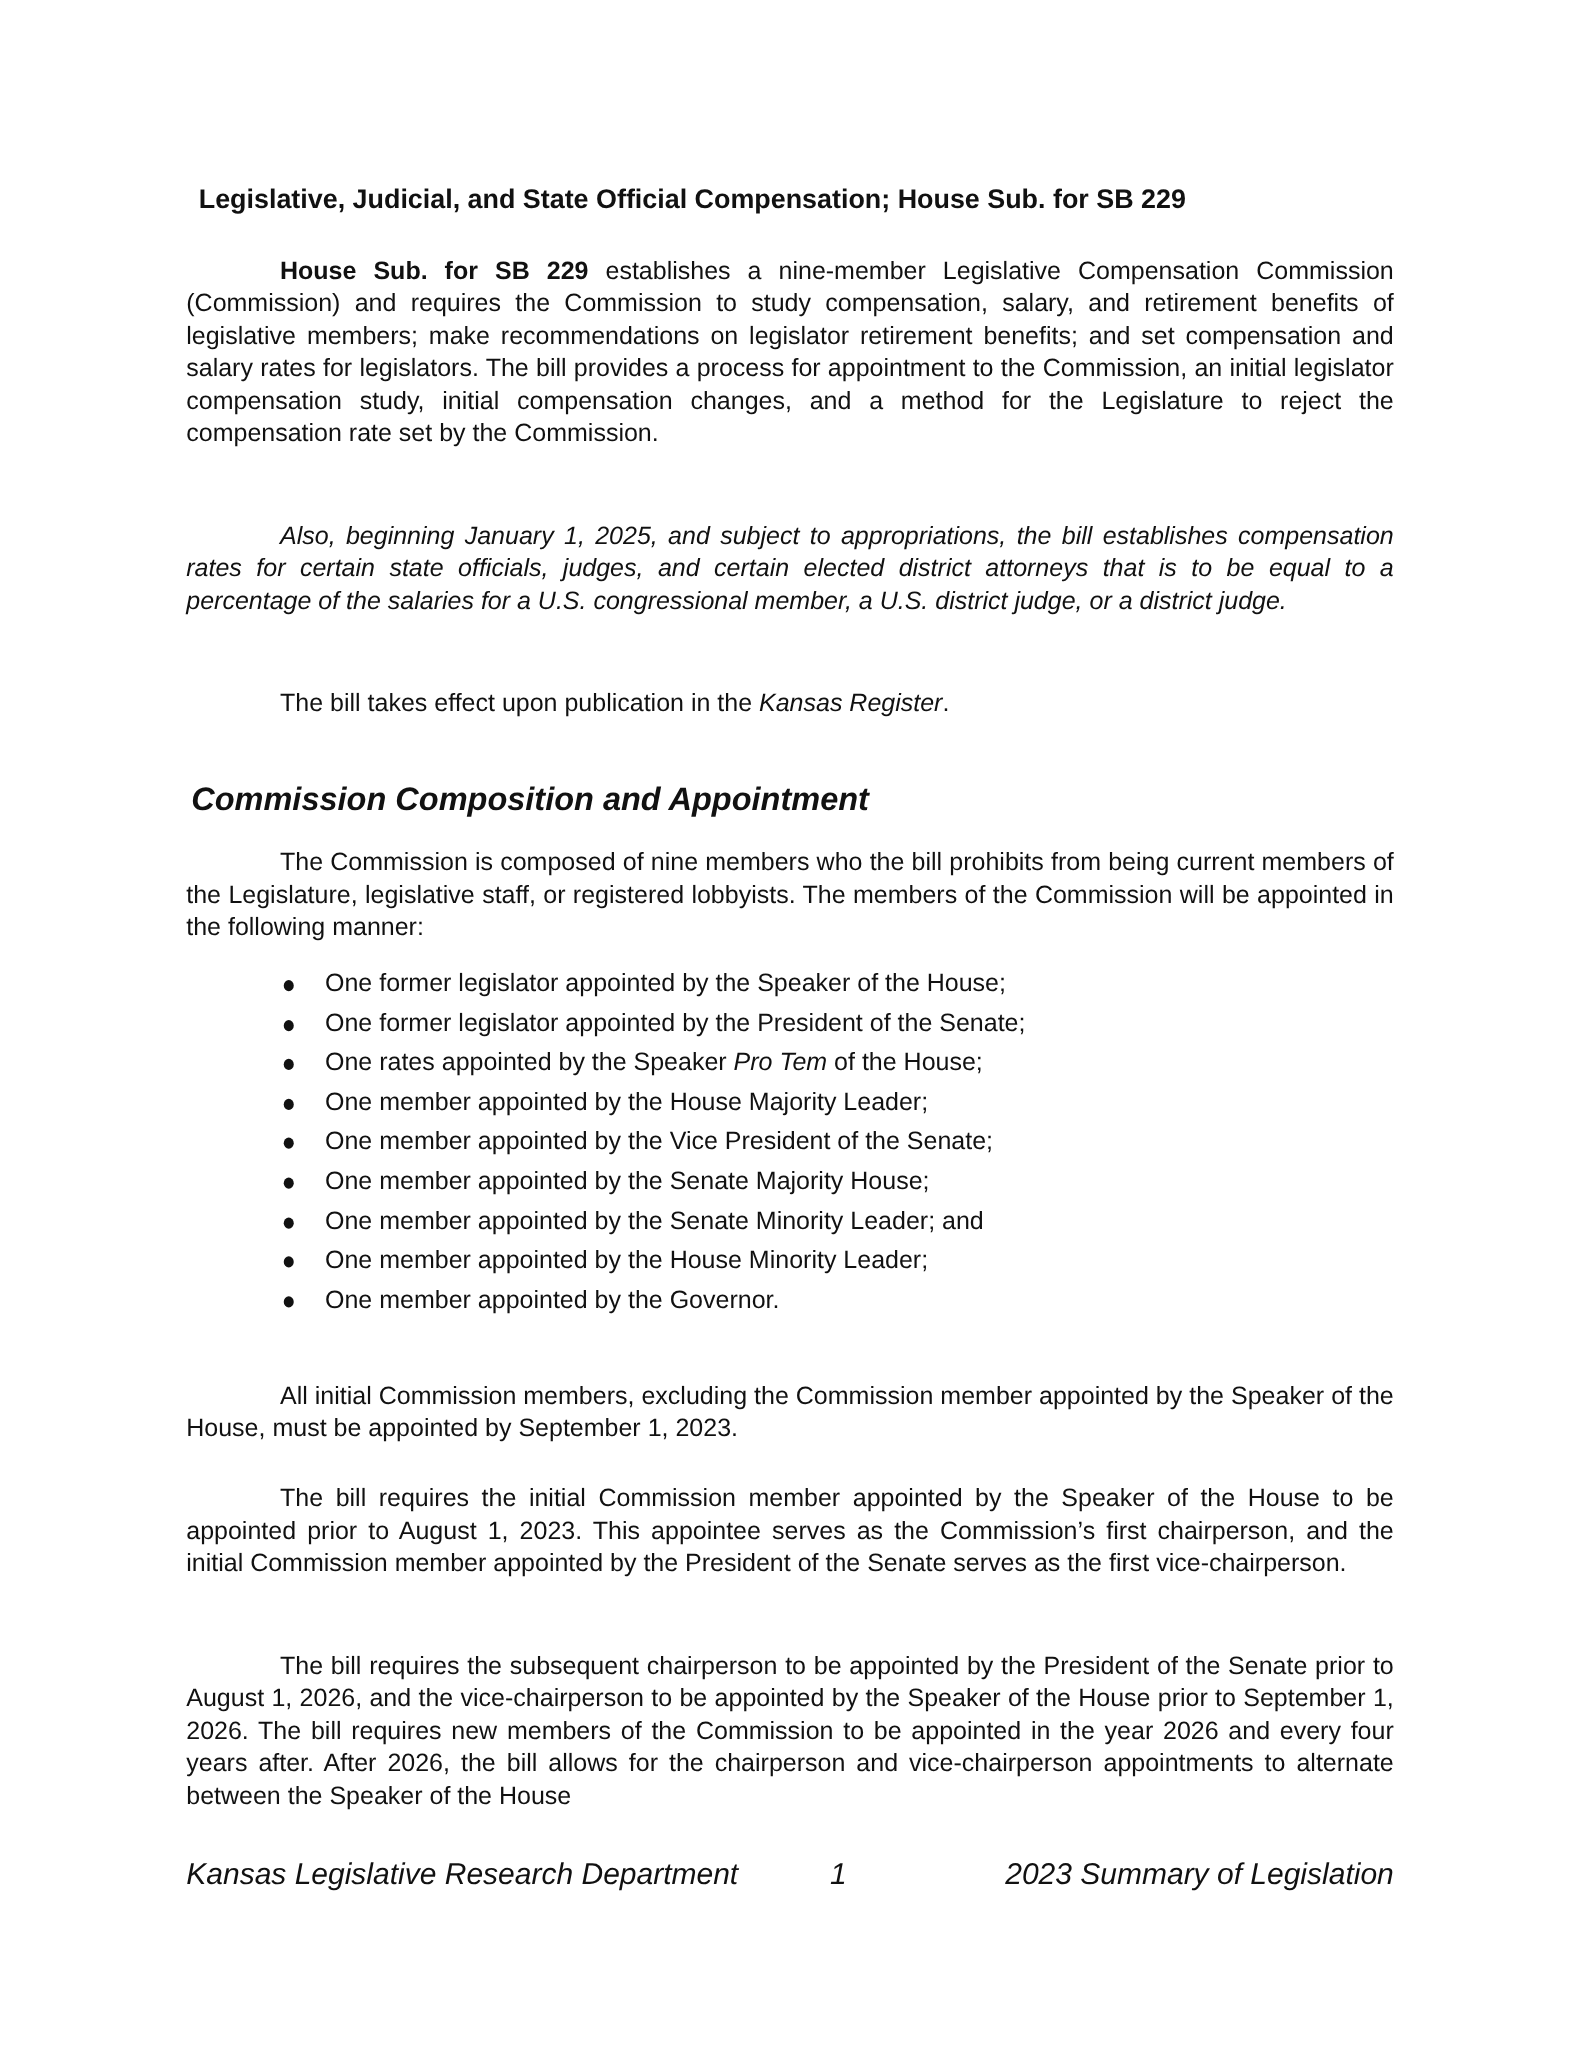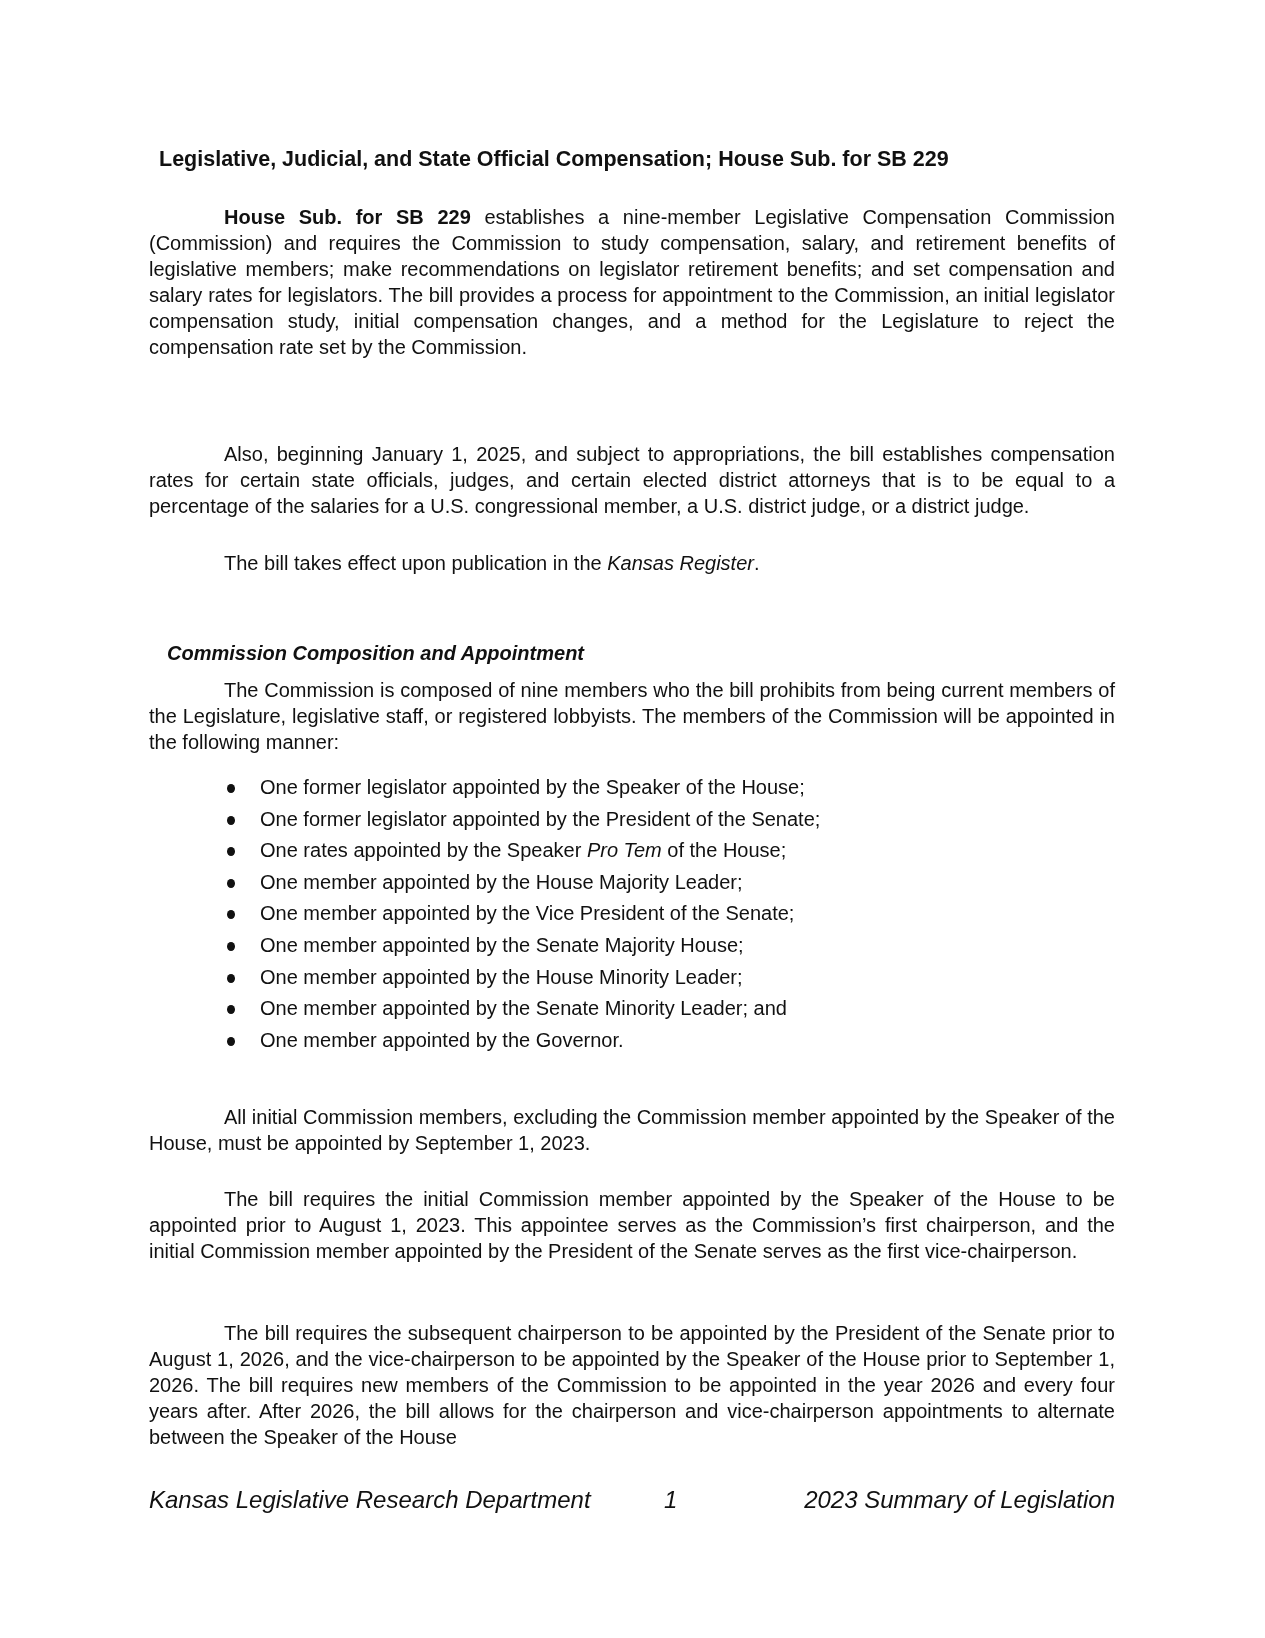--- a/index.html
+++ b/index.html
@@ -11,22 +11,22 @@
   .title {
     position: absolute; top: 145px; left: 10px; width: 966px;
     font-size: 21.5px; font-weight: bold; line-height: 28px; margin: 0; white-space: nowrap;
   }
   .para {
     position: absolute; left: 0; width: 966px; margin: 0;
     font-size: 20px; line-height: 26px; text-align: justify; text-indent: 75px;
   }
   .para b { font-weight: bold; }
   .section-heading {
-    position: absolute; top: 622px; left: 0; margin: 18px;
-    font-size: 20px; font-weight: bold; font-style: italic; line-height: 26px;
+    position: absolute; top: 622px; left: 0; margin: 4px;
+    font-size: 26px; font-weight: bold; font-style: italic; line-height: 26px;
   }
   .bullets { position: absolute; top: 772px; left: 0; width: 966px; margin: 0; padding: 0; list-style: none; }
   .bullets li {
     position: relative; height: 31.6px; line-height: 31.6px; font-size: 20px; padding-left: 111px; white-space: nowrap;
   }
   .bullets li .dot {
     position: absolute; left: 78px; top: 12px; width: 8px; height: 9px; border-radius: 50%; background: #111;
   }
   .footer {
     position: absolute; top: 1487px; left: 0; width: 966px; height: 26px;
@@ -39,37 +39,37 @@
 </style>
 </head>
 <body>
 
 <div class="page">
 
   <h1 class="title">Legislative, Judicial, and State Official Compensation; House Sub. for SB 229</h1>
 
   <p class="para" style="top:204px;"><b>House Sub. for SB 229</b><span> establishes a nine-member Legislative Compensation Commission (Commission) and requires the Commission to study compensation, salary, and retirement benefits of legislative members; make recommendations on legislator retirement benefits; and set compensation and salary rates for legislators. The bill provides a process for appointment to the Commission, an initial legislator compensation study, initial compensation changes, and a method for the Legislature to reject the compensation rate set by the Commission.</span></p>
 
-  <p class="para" style="top:441px;">Also, beginning January 1, 2025, and subject to appropriations, the bill establishes compensation rates for certain state officials, judges, and certain elected district attorneys that is to be equal to a percentage of the salaries for a U.S. congressional member, a U.S. district judge, or a district judge.</p>
+  <p class="para" style="top:416px;font-style:italic;">Also, beginning January 1, 2025, and subject to appropriations, the bill establishes compensation rates for certain state officials, judges, and certain elected district attorneys that is to be equal to a percentage of the salaries for a U.S. congressional member, a U.S. district judge, or a district judge.</p>
 
   <p class="para" style="top:550px;"><span>The bill takes effect upon publication in the </span><i>Kansas Register</i><span>.</span></p>
 
   <h2 class="section-heading">Commission Composition and Appointment</h2>
 
   <p class="para" style="top:677px;">The Commission is composed of nine members who the bill prohibits from being current members of the Legislature, legislative staff, or registered lobbyists. The members of the Commission will be appointed in the following manner:</p>
 
   <ul class="bullets">
     <li><span class="dot"></span><span>One former legislator appointed by the Speaker of the House;</span></li>
     <li><span class="dot"></span><span>One former legislator appointed by the President of the Senate;</span></li>
     <li><span class="dot"></span><span>One rates appointed by the Speaker </span><i>Pro Tem</i><span> of the House;</span></li>
     <li><span class="dot"></span><span>One member appointed by the House Majority Leader;</span></li>
     <li><span class="dot"></span><span>One member appointed by the Vice President of the Senate;</span></li>
     <li><span class="dot"></span><span>One member appointed by the Senate Majority House;</span></li>
+    <li><span class="dot"></span><span>One member appointed by the Senate Minority Leader; and</span></li>
     <li><span class="dot"></span><span>One member appointed by the House Minority Leader;</span></li>
-    <li><span class="dot"></span><span>One member appointed by the Senate Minority Leader; and</span></li>
     <li><span class="dot"></span><span>One member appointed by the Governor.</span></li>
   </ul>
 
   <p class="para" style="top:1104px;">All initial Commission members, excluding the Commission member appointed by the Speaker of the House, must be appointed by September 1, 2023.</p>
 
   <p class="para" style="top:1186px;">The bill requires the initial Commission member appointed by the Speaker of the House to be appointed prior to August 1, 2023. This appointee serves as the Commission’s first chairperson, and the initial Commission member appointed by the President of the Senate serves as the first vice-chairperson.</p>
 
   <p class="para" style="top:1320px;">The bill requires the subsequent chairperson to be appointed by the President of the Senate prior to August 1, 2026, and the vice-chairperson to be appointed by the Speaker of the House prior to September 1, 2026. The bill requires new members of the Commission to be appointed in the year 2026 and every four years after. After 2026, the bill allows for the chairperson and vice-chairperson appointments to alternate between the Speaker of the House</p>
 
   <div class="footer">

